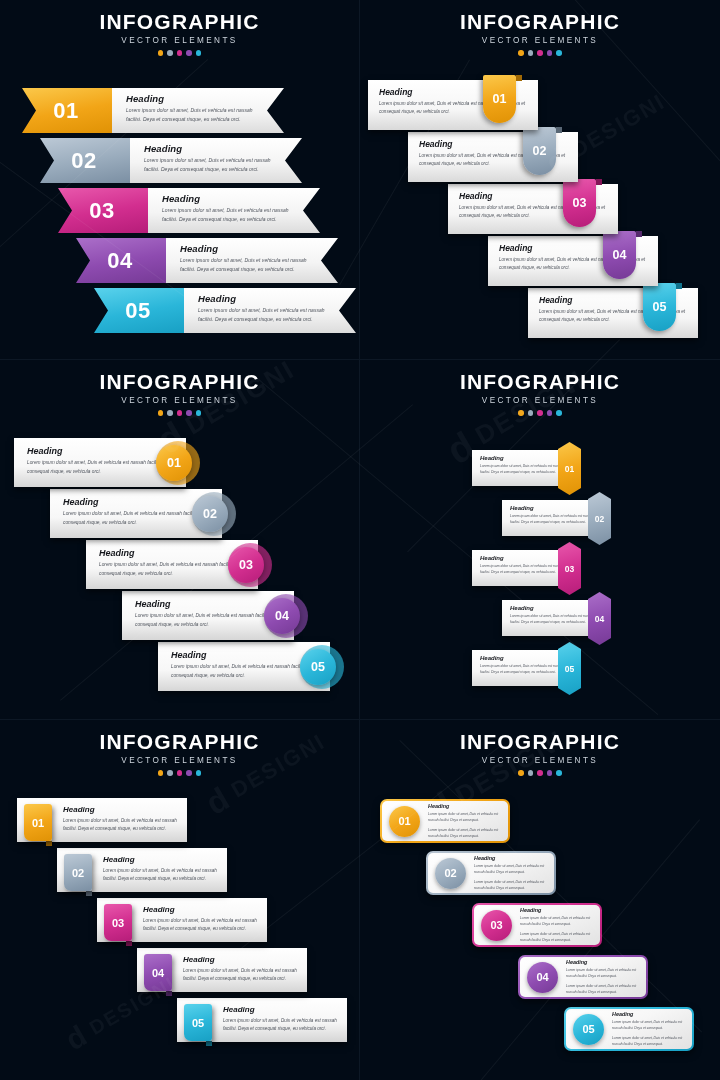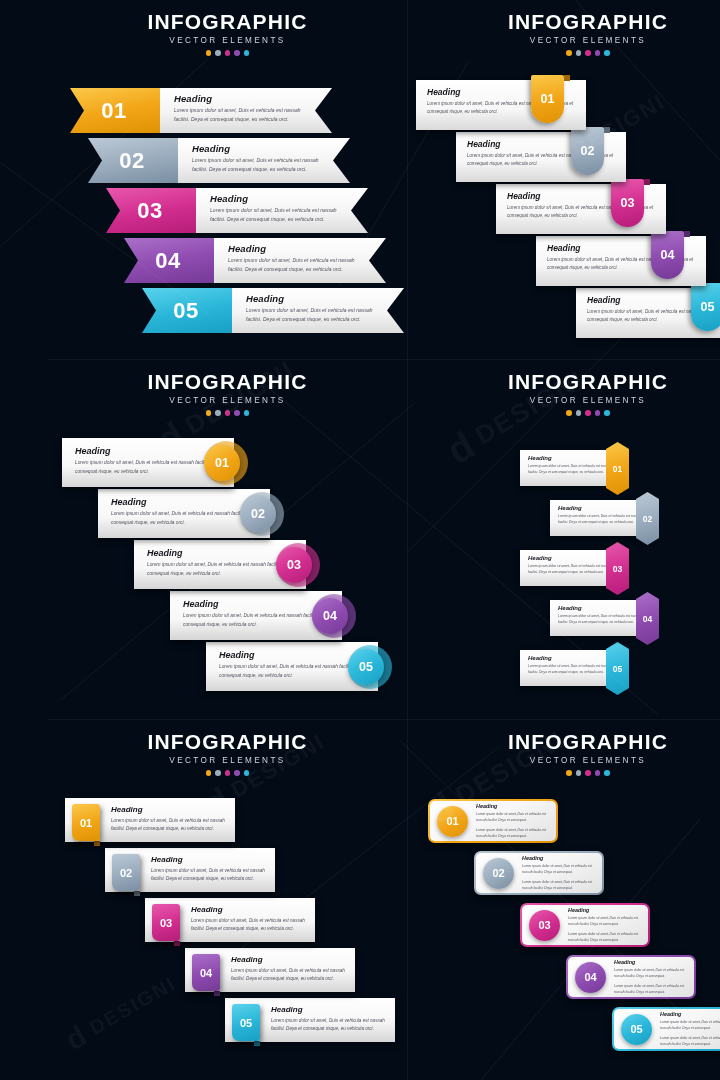--- a/index.html
+++ b/index.html
@@ -29,21 +29,20 @@
   .wm-logo .wm-d{
     font-size:1.5em; line-height:.8;
   }
 
   
   .sheet{
     position:absolute; inset:0; z-index:2;
     display:grid;
     grid-template-columns:360px 360px;
     grid-template-rows:360px 360px 360px;
-    margin-left:48px;
   }
   .panel{
     position:relative; overflow:hidden;
     border-right:1px solid rgba(120,150,180,.10);
     border-bottom:1px solid rgba(120,150,180,.10);
   }
   .panel:nth-child(2n){ border-right:none; }
   .panel:nth-child(n+5){ border-bottom:none; }
 
   

